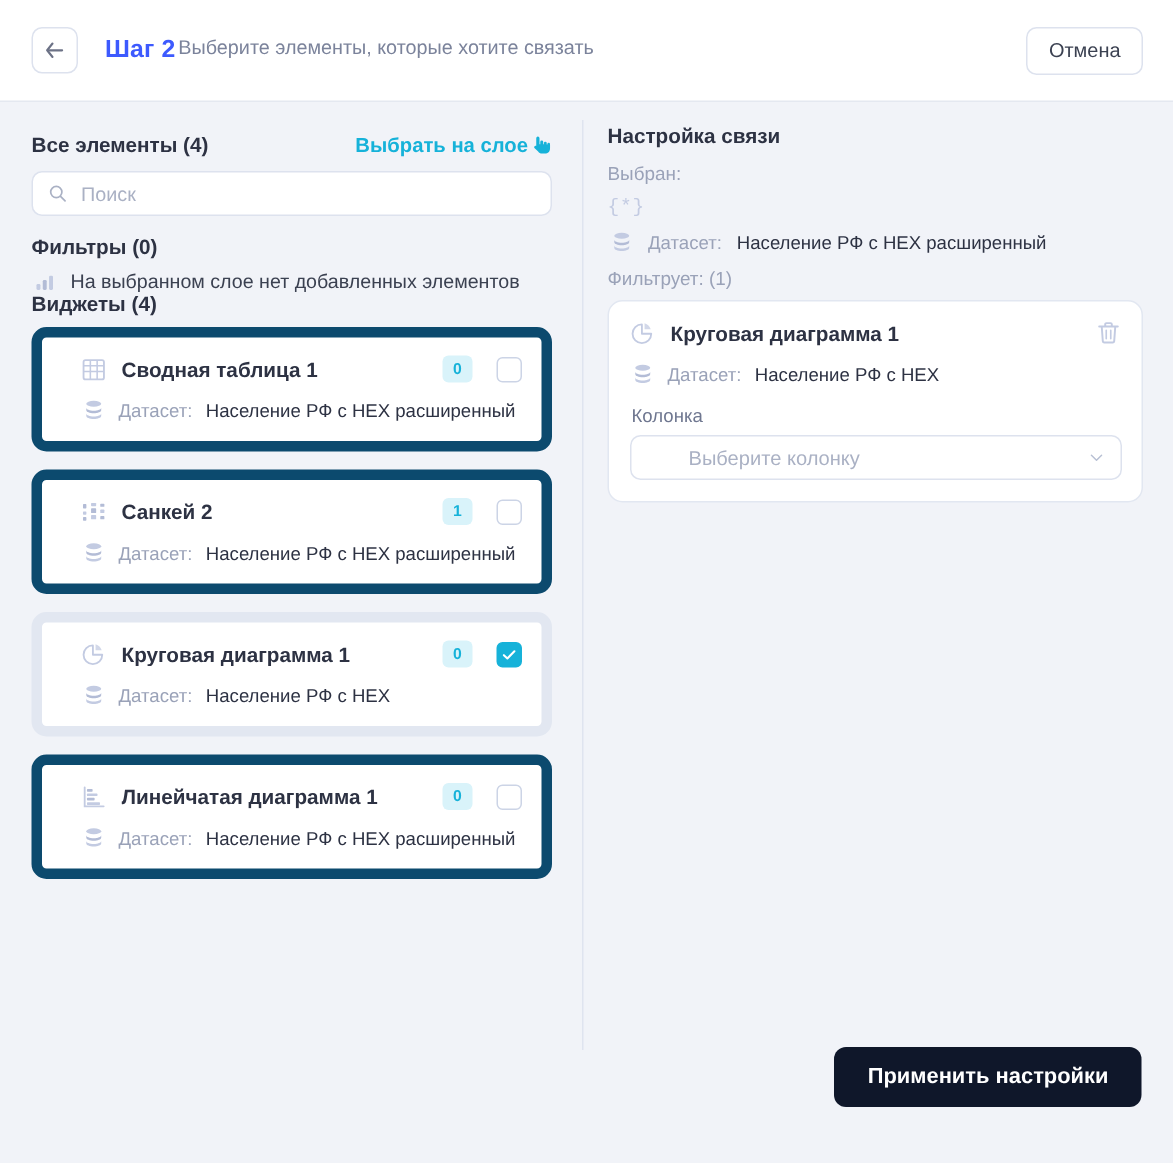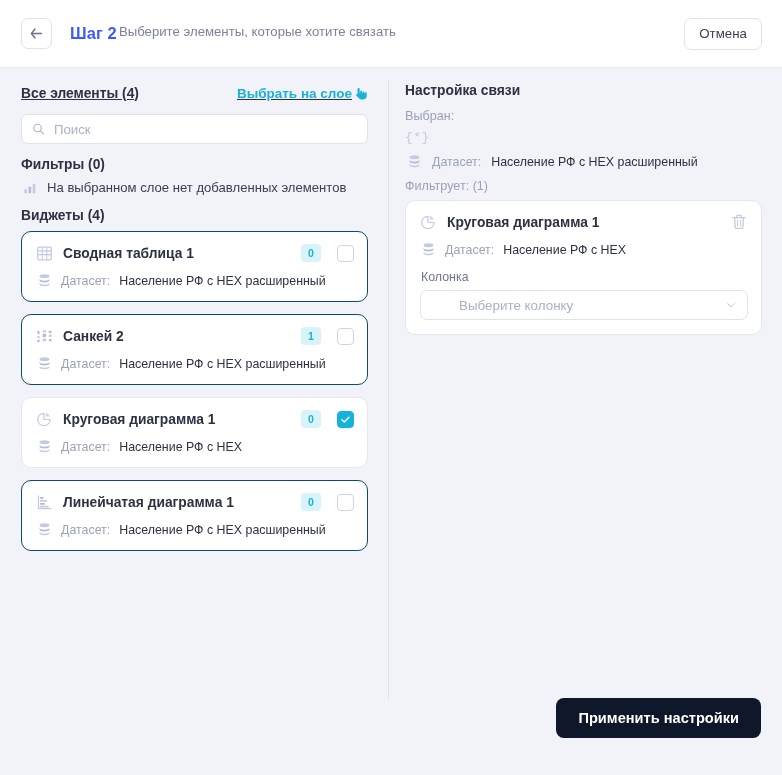--- a/index.html
+++ b/index.html
@@ -106,25 +106,24 @@
   
   .left-panel {
     width: 388px;
     flex: 0 0 388px;
     padding: 14px 20px 0 21px;
     overflow: hidden;
   }
 
   .left-head {
     display: flex;
-    align-items: center;
+    align-items: flex-end;
     justify-content: space-between;
     height: 22px;
     margin-bottom: 10px;
-    text-decoration: underline;
   }
   .all-elements-label {
     font-size: 13.8px;
     font-weight: 700;
     color: #2d3243;
   }
   .select-on-layer {
     display: flex;
     align-items: center;
     gap: 1px;
@@ -168,40 +167,39 @@
     font-size: 13.8px;
     font-weight: 700;
     color: #2d3243;
     margin-bottom: 8px;
   }
 
   .empty-filters {
     display: flex;
     align-items: center;
     gap: 10px;
-    margin-bottom: 13px;
     padding-left: 2px;
   }
   .empty-filters-text {
     font-size: 13.1px;
     color: #3b4151;
   }
 
   
   .widget-list {
     display: flex;
     flex-direction: column;
     gap: 12px;
   }
 
   .widget-card {
     background: #ffffff;
-    border: 1px solid #0c4a6e;
+    border: 7px solid #0c4a6e;
     border-radius: 10px;
-    padding: 12px 13px 13px 14px;
+    padding: 12px 13px 13px 26px;
     cursor: pointer;
   }
   .widget-card.selected { border-color: #e2e7f1; }
 
   .widget-row {
     display: flex;
     align-items: center;
     gap: 10px;
   }
   .widget-name {

